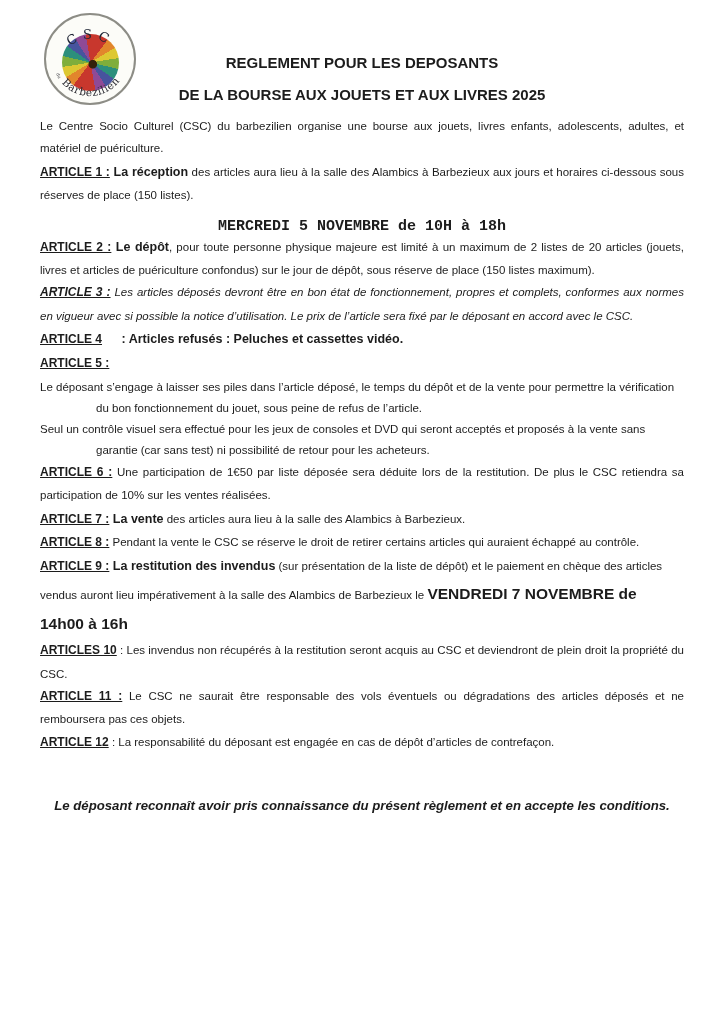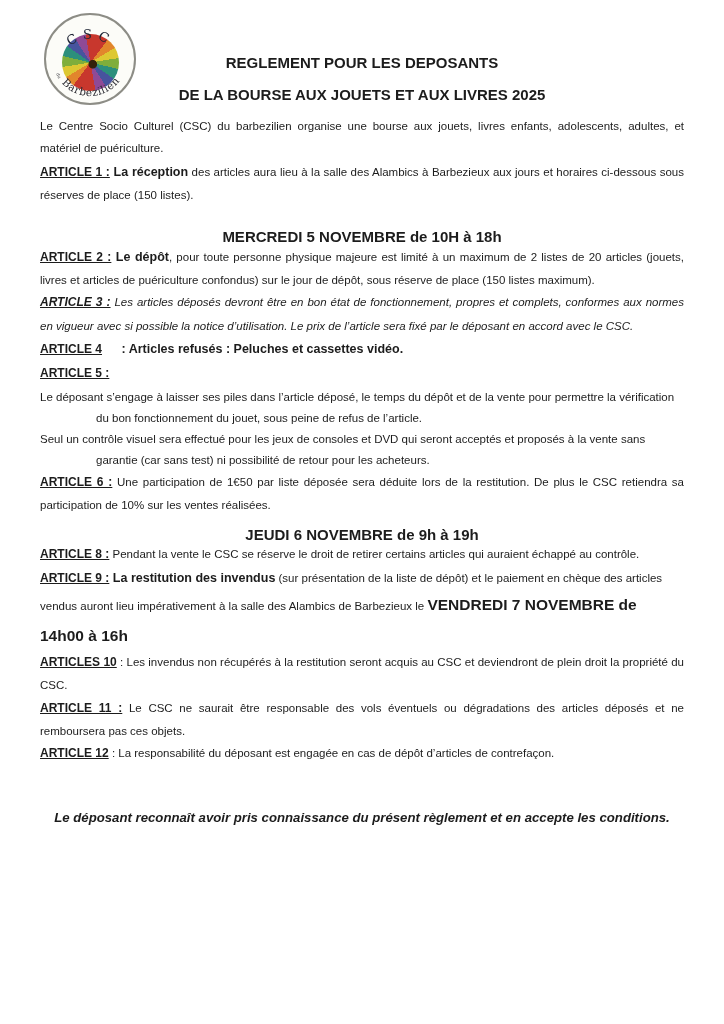--- a/index.html
+++ b/index.html
@@ -33,21 +33,21 @@
         #8f4a96 132deg 155deg, #c8372d 155deg 180deg);
   }
   .logo svg { position:absolute; left:0; top:0; }
   .logo-top-text    { font-family:"DejaVu Serif", serif; font-size:13px; letter-spacing:5px; fill:#202636; }
   .logo-bottom-text { font-family:"DejaVu Serif", serif; font-size:10.5px; letter-spacing:0.6px; fill:#2b2b32; }
   .logo-du-text     { font-family:"DejaVu Serif", serif; font-size:4.5px; fill:#45454c; }
   
   .title { font-size:15px; font-weight:bold; text-align:center; margin:12px; }
   .title2 { margin-top:15px; }
   .day-heading { font-size:15px; font-weight:bold; text-align:center; margin:0; }
-  .h-mercredi { margin-top:21px; }
+  .h-mercredi { margin-top:11px;font-family:Liberation Mono, monospace; }
   .h-jeudi { margin-top:9px; }
   
   p.body { font-size:11.5px; line-height:1.95; margin:0; }
   .just { text-align:justify; }
   .mt-intro { margin-top:17px; }
   .mt-a1 { margin-top:7px; }
   .mt-a2 { margin-top:34px; }
   .mt-a3 { margin-top:13px;font-style:italic; }
   .mt-a4 { margin-top:12px; }
   .mt-a5 { margin-top:10px; }
@@ -106,22 +106,22 @@
   <p class="body mt-a4"><span class="lbl">ARTICLE 4</span><span class="boldtext"> : Articles refusés : Peluches et cassettes vidéo.</span></p>
 
   <p class="body mt-a5"><span class="lbl">ARTICLE 5 :</span></p>
   <div class="a5-block">
     <p class="hang">Le déposant s’engage à laisser ses piles dans l’article déposé, le temps du dépôt et de la vente pour permettre la vérification du bon fonctionnement du jouet, sous peine de refus de l’article.</p>
     <p class="hang">Seul un contrôle visuel sera effectué pour les jeux de consoles et DVD qui seront acceptés et proposés à la vente sans garantie (car sans test) ni possibilité de retour pour les acheteurs.</p>
   </div>
 
   <p class="body just mt-a6"><span class="lbl">ARTICLE 6 :</span><span> Une participation de 1€50 par liste déposée sera déduite lors de la restitution. De plus le CSC retiendra sa participation de 10% sur les ventes réalisées.</span></p>
 
+  <p class="body mt-a7"><span class="lbl">ARTICLE 7 :</span><span class="lead"> La vente</span><span> des articles aura lieu à la salle des Alambics à Barbezieux.</span></p>
 
-  <div class="day-heading h-jeudi">JEUDI 6 NOVEMBRE de 9h à 19h</div>
 
   <p class="body mt-a8"><span class="lbl">ARTICLE 8 :</span><span> Pendant la vente le CSC se réserve le droit de retirer certains articles qui auraient échappé au contrôle.</span></p>
 
   <p class="body mt-a9"><span class="lbl">ARTICLE 9 :</span><span class="lead"> La restitution des invendus</span><span> (sur présentation de la liste de dépôt) et le paiement en chèque des articles vendus auront lieu impérativement à la salle des Alambics de Barbezieux le </span><span class="big">VENDREDI 7 NOVEMBRE de 14h00 à 16h</span></p>
 
   <p class="body just mt-a10"><span class="lbl">ARTICLES 10</span><span> : Les invendus non récupérés à la restitution seront acquis au CSC et deviendront de plein droit la propriété du CSC.</span></p>
 
   <p class="body just mt-a11"><span class="lbl">ARTICLE 11 :</span><span> Le CSC ne saurait être responsable des vols éventuels ou dégradations des articles déposés et ne remboursera pas ces objets.</span></p>
 
   <p class="body mt-a12"><span class="lbl">ARTICLE 12</span><span> : La responsabilité du déposant est engagée en cas de dépôt d’articles de contrefaçon.</span></p>

